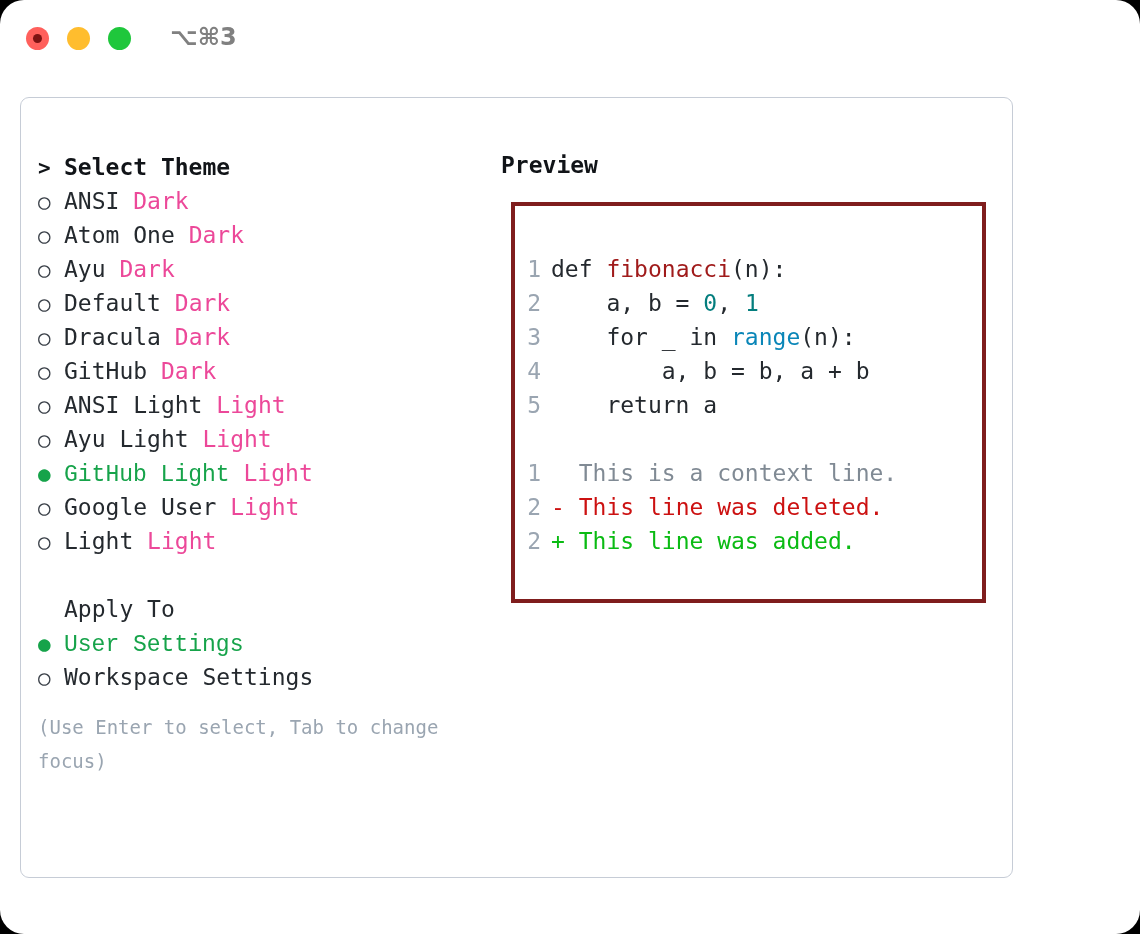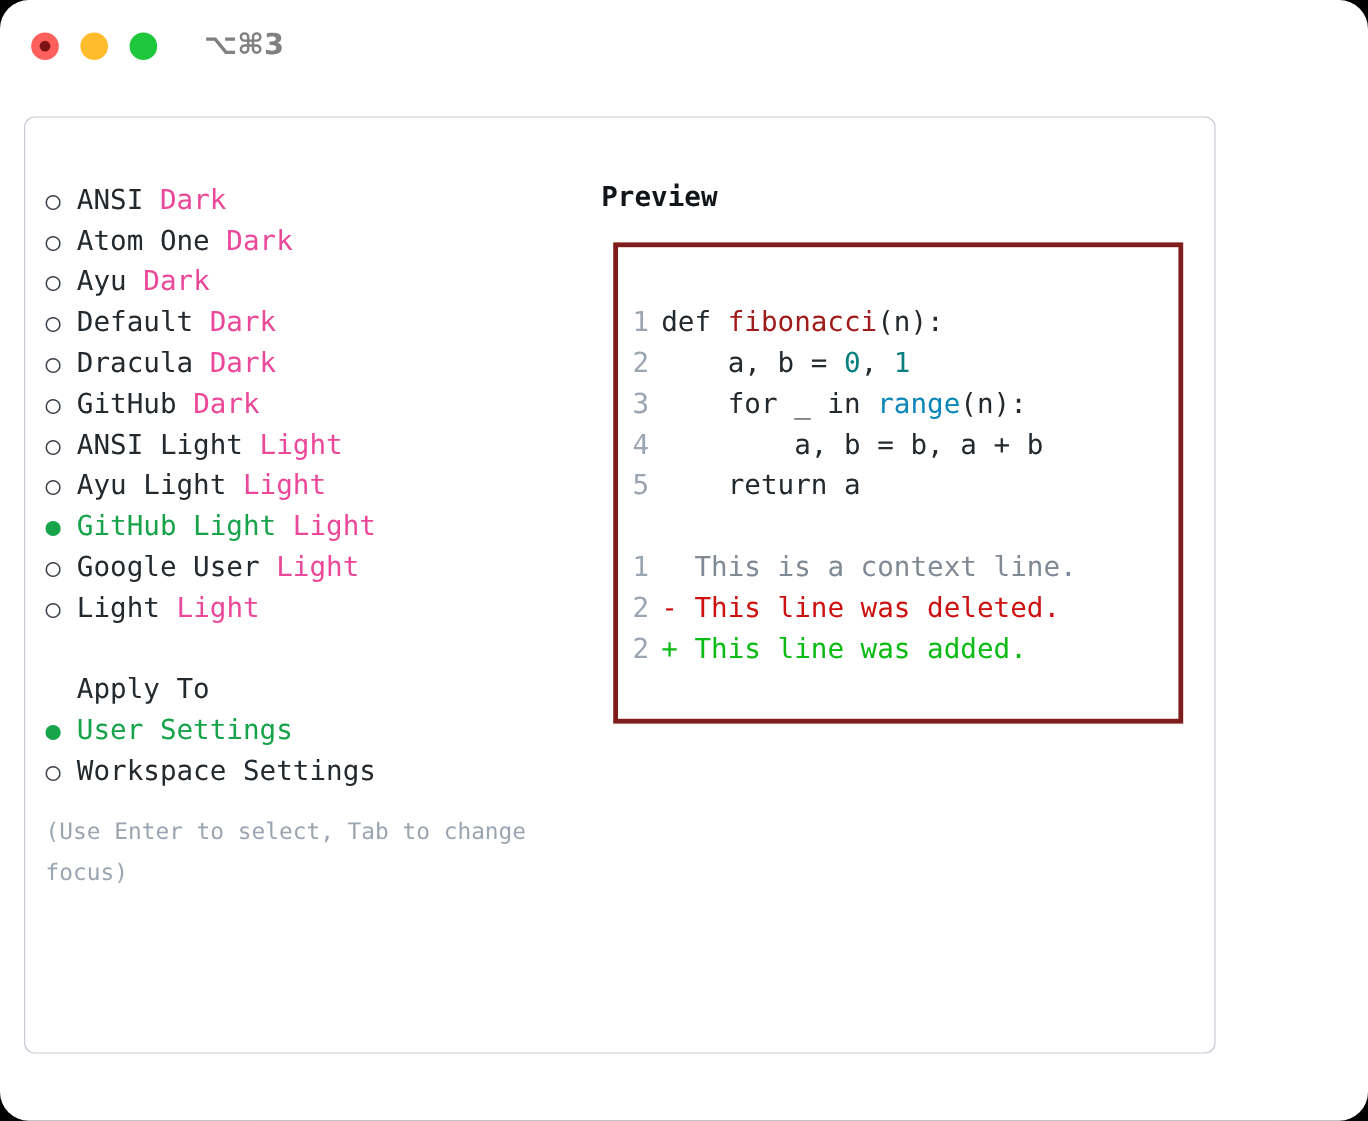--- a/index.html
+++ b/index.html
@@ -106,21 +106,21 @@
     font-weight: bold;
     color: #111418;
   }
   .row.header-row .label {
     font-weight: bold;
     color: #111418;
   }
   .row .label { color: #24292e; }
   .row .suffix { color: #ec4899; }
   .row.selected .marker { color: #16a34a; }
-  .row.selected .label  { color: #16a34a; }
+  .row.selected .label  { color: #16a34a; font-family: Liberation Mono, monospace; }
   .row.plain .marker { color: transparent; }
 
   .spacer-row { height: 34px; }
 
   .hint {
     margin-top: 16px;
     font-size: 19px;
     line-height: 34px;
     color: #9aa5b1;
     width: 415px;
@@ -193,20 +193,23 @@
       <span class="dot dot-yellow"></span>
       <span class="dot dot-green"></span>
     </div>
     <div class="shortcut">⌥⌘3</div>
   </div>
 
   <div class="panel">
 
     <div class="left-col">
 
+      <div class="row header-row">
+        <span class="marker">&gt;</span><span class="label">Select Theme</span>
+      </div>
 
       <div class="row">
         <span class="marker">○</span><span class="label">ANSI</span><span class="suffix"> </span><span class="suffix">Dark</span>
       </div>
 
       <div class="row">
         <span class="marker">○</span><span class="label">Atom One</span><span class="suffix"> </span><span class="suffix">Dark</span>
       </div>
 
       <div class="row">

